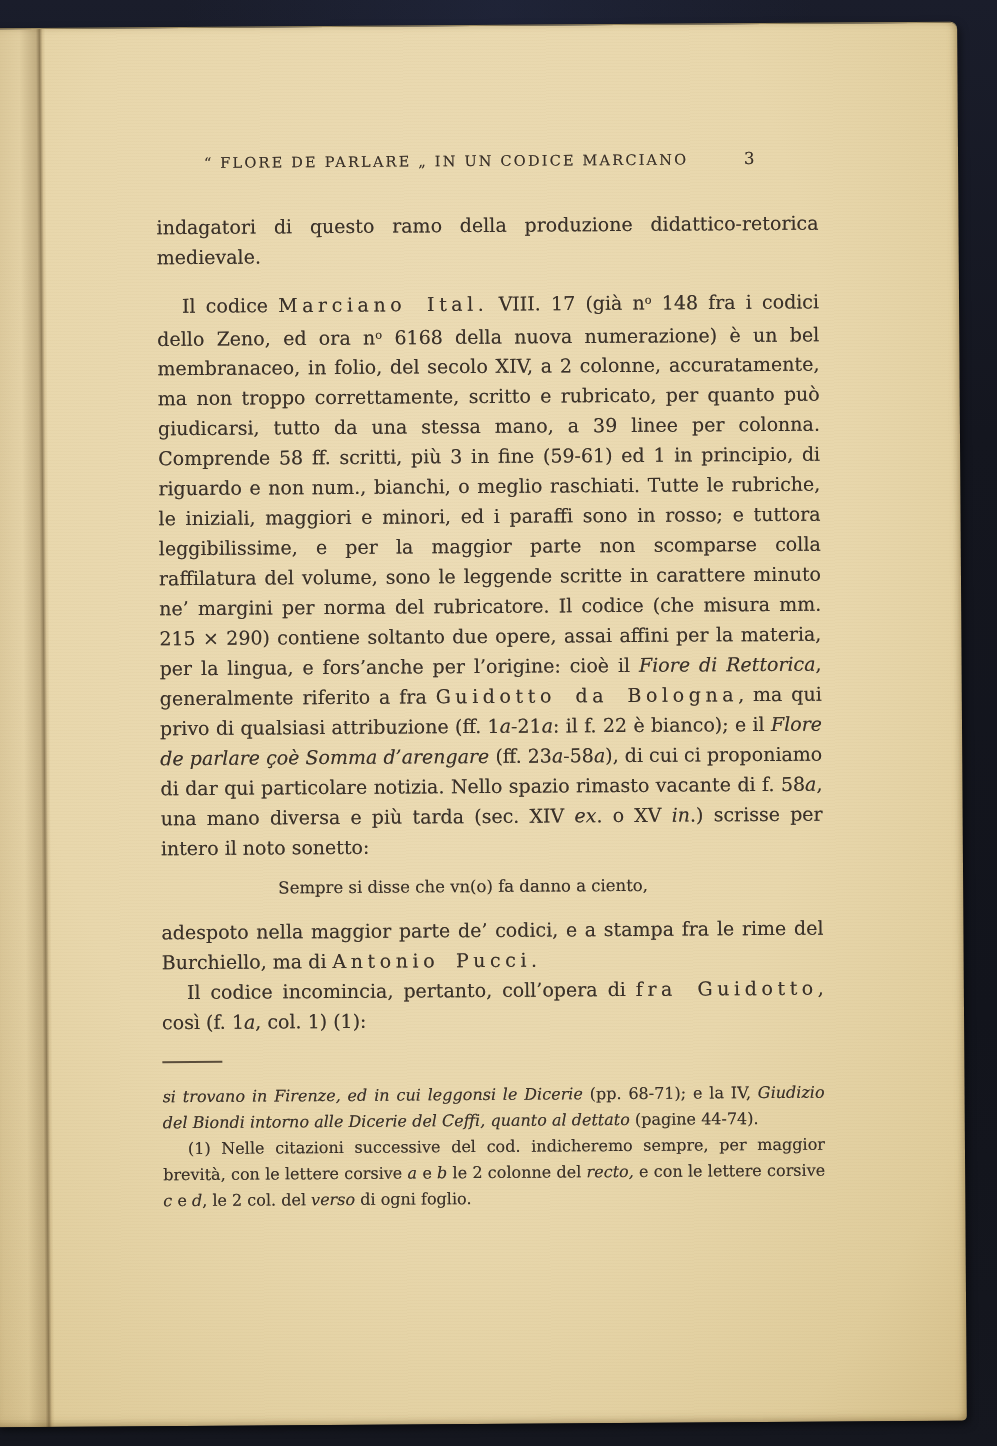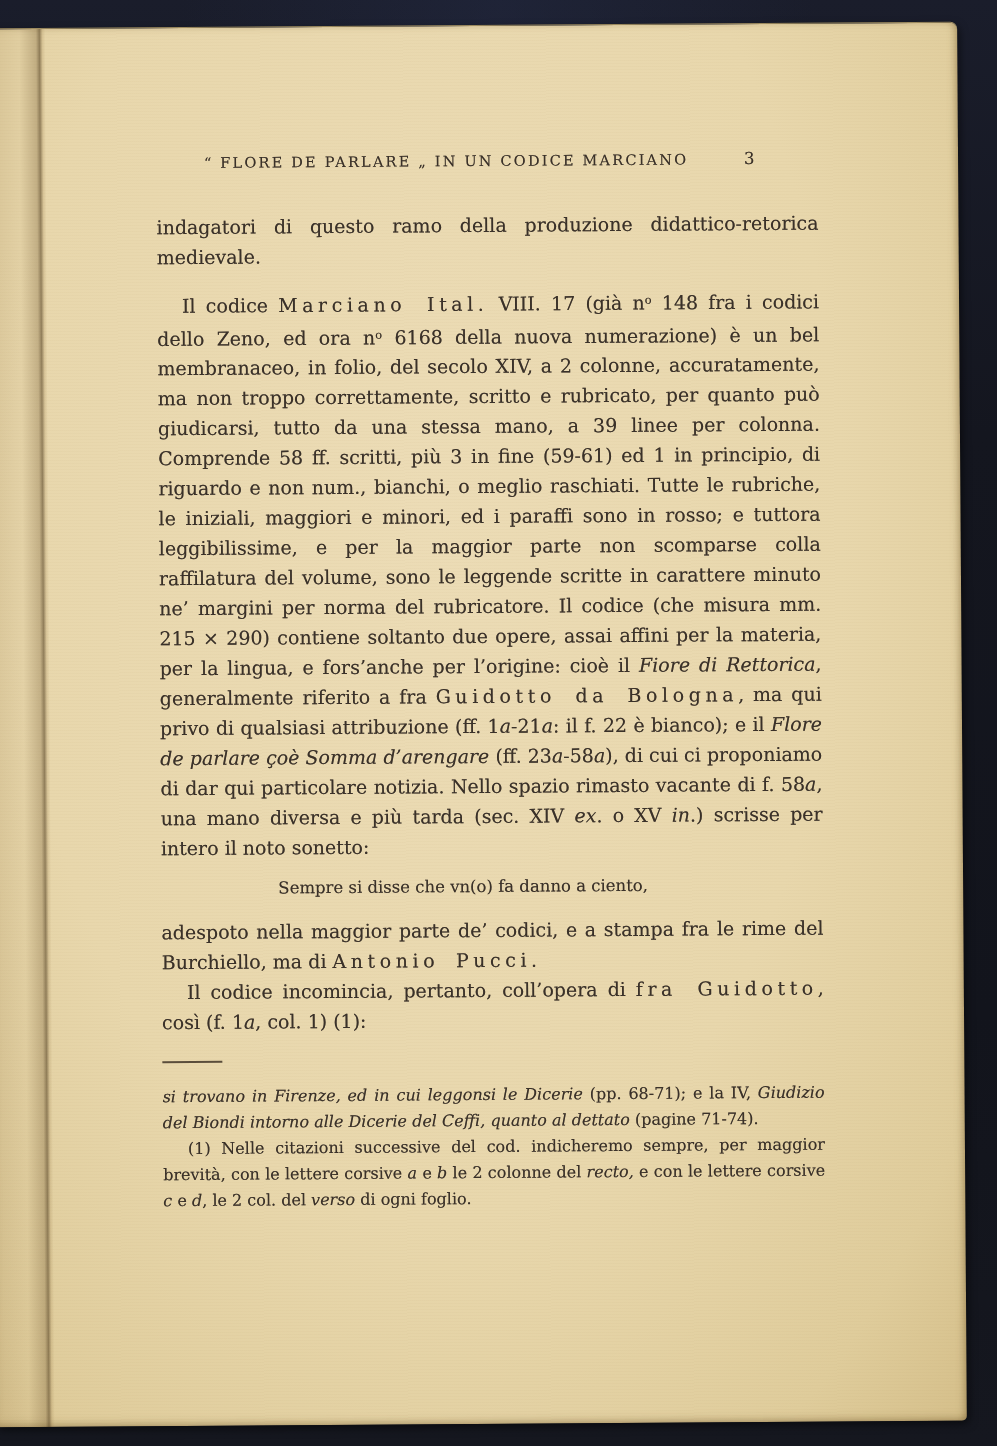--- a/index.html
+++ b/index.html
@@ -90,18 +90,18 @@
     <p class="para gap indent"><span class="seg-n">Il codice </span><span class="seg-sp">Marciano Ital.</span><span class="seg-n"> VIII. 17 (già n</span><span class="seg-sup">o</span><span class="seg-n"> 148 fra i codici dello Zeno, ed ora n</span><span class="seg-sup">o</span><span class="seg-n"> 6168 della nuova numerazione) è un bel membranaceo, in folio, del secolo XIV, a 2 colonne, accuratamente, ma non troppo correttamente, scritto e rubricato, per quanto può giudicarsi, tutto da una stessa mano, a 39 linee per colonna. Comprende 58 ff. scritti, più 3 in fine (59-61) ed 1 in principio, di riguardo e non num., bianchi, o meglio raschiati. Tutte le rubriche, le iniziali, maggiori e minori, ed i paraffi sono in rosso; e tuttora leggibilissime, e per la maggior parte non scomparse colla raffilatura del volume, sono le leggende scritte in carattere minuto ne’ margini per norma del rubricatore. Il codice (che misura mm. 215 × 290) contiene soltanto due opere, assai affini per la materia, per la lingua, e fors’anche per l’origine: cioè il </span><span class="seg-i">Fiore di Rettorica</span><span class="seg-n">, generalmente riferito a fra </span><span class="seg-sp">Guidotto da Bologna</span><span class="seg-n">, ma qui privo di qualsiasi attribuzione (ff. 1</span><span class="seg-i">a</span><span class="seg-n">-21</span><span class="seg-i">a</span><span class="seg-n">: il f. 22 è bianco); e il </span><span class="seg-i">Flore de parlare çoè Somma d’arengare</span><span class="seg-n"> (ff. 23</span><span class="seg-i">a</span><span class="seg-n">-58</span><span class="seg-i">a</span><span class="seg-n">), di cui ci proponiamo di dar qui particolare notizia. Nello spazio rimasto vacante di f. 58</span><span class="seg-i">a</span><span class="seg-n">, una mano diversa e più tarda (sec. XIV </span><span class="seg-i">ex</span><span class="seg-n">. o XV </span><span class="seg-i">in</span><span class="seg-n">.) scrisse per intero il noto sonetto:</span></p>
 
     <div class="verse">Sempre si disse che vn(o) fa danno a ciento,</div>
 
     <p class="para"><span class="seg-n">adespoto nella maggior parte de’ codici, e a stampa fra le rime del Burchiello, ma di </span><span class="seg-sp">Antonio Pucci</span><span class="seg-n">.</span></p>
 
     <p class="para indent"><span class="seg-n">Il codice incomincia, pertanto, coll’opera di </span><span class="seg-sp">fra Guidotto</span><span class="seg-n">, così (f. 1</span><span class="seg-i">a</span><span class="seg-n">, col. 1) (1):</span></p>
 
     <div class="fn-rule"></div>
 
-    <p class="footnote first"><span class="seg-i">si trovano in Firenze, ed in cui leggonsi le Dicerie </span><span class="seg-n">(pp. 68-71); e la IV, </span><span class="seg-i">Giudizio del Biondi intorno alle Dicerie del Ceffi, quanto al dettato </span><span class="seg-n">(pagine 71-74).</span></p>
+    <p class="footnote first"><span class="seg-i">si trovano in Firenze, ed in cui leggonsi le Dicerie </span><span class="seg-n">(pp. 68-71); e la IV, </span><span class="seg-i">Giudizio del Biondi intorno alle Dicerie del Ceffi, quanto al dettato </span><span class="seg-n">(pagine 44-74).</span></p>
 
     <p class="footnote indent"><span class="seg-n">(1) Nelle citazioni successive del cod. indicheremo sempre, per maggior brevità, con le lettere corsive </span><span class="seg-i">a</span><span class="seg-n"> e </span><span class="seg-i">b</span><span class="seg-n"> le 2 colonne del </span><span class="seg-i">recto,</span><span class="seg-n"> e con le lettere corsive </span><span class="seg-i">c</span><span class="seg-n"> e </span><span class="seg-i">d</span><span class="seg-n">, le 2 col. del </span><span class="seg-i">verso</span><span class="seg-n"> di ogni foglio.</span></p>
 
   </div>
 </div>
 
 </body></html>

